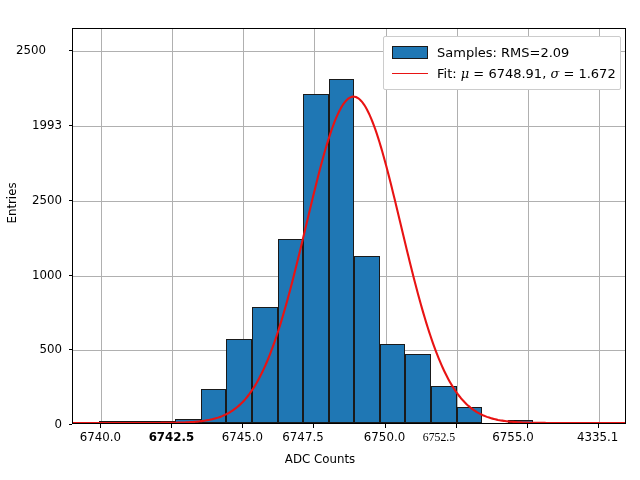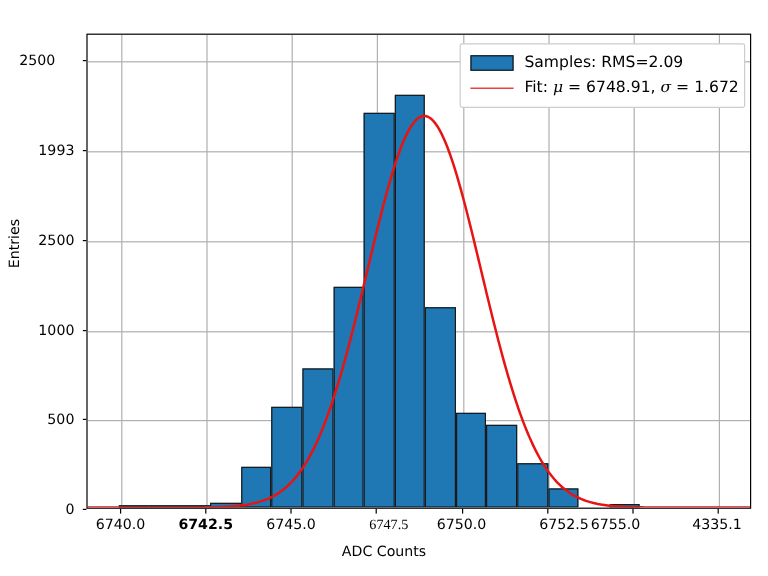--- a/index.html
+++ b/index.html
@@ -191,25 +191,25 @@
   </div>
 
   <div id="ticks-layer">
       <div class="tick-x" style="left: 100.41px;"></div>
       <div class="xtlabel" style="left: 100.41px;">6740.0</div>
       <div class="tick-x" style="left: 171.436px;"></div>
       <div class="xtlabel" style="left: 171.436px; font-weight: bold;">6742.5</div>
       <div class="tick-x" style="left: 242.462px;"></div>
       <div class="xtlabel" style="left: 242.462px;">6745.0</div>
       <div class="tick-x" style="left: 313.487px;"></div>
-      <div class="xtlabel" style="left: 324px; font-family: Liberation Serif, serif;">6747.5</div>
+      <div class="xtlabel" style="left: 303px;">6747.5</div>
       <div class="tick-x" style="left: 384.513px;"></div>
       <div class="xtlabel" style="left: 384.513px;">6750.0</div>
       <div class="tick-x" style="left: 455.538px;"></div>
-      <div class="xtlabel" style="left: 470px;">6752.5</div>
+      <div class="xtlabel" style="left: 439px; font-family: Liberation Serif, serif;">6752.5</div>
       <div class="tick-x" style="left: 526.564px;"></div>
       <div class="xtlabel" style="left: 513px;">6755.0</div>
       <div class="tick-x" style="left: 597.59px;"></div>
       <div class="xtlabel" style="left: 597.59px;">4335.1</div>
       <div class="tick-y" style="top: 424px;"></div>
       <div class="ytlabel" style="top: 424px;">0</div>
       <div class="tick-y" style="top: 349.283px;"></div>
       <div class="ytlabel" style="top: 349.283px;">500</div>
       <div class="tick-y" style="top: 274.566px;"></div>
       <div class="ytlabel" style="top: 274.566px;">1000</div>

